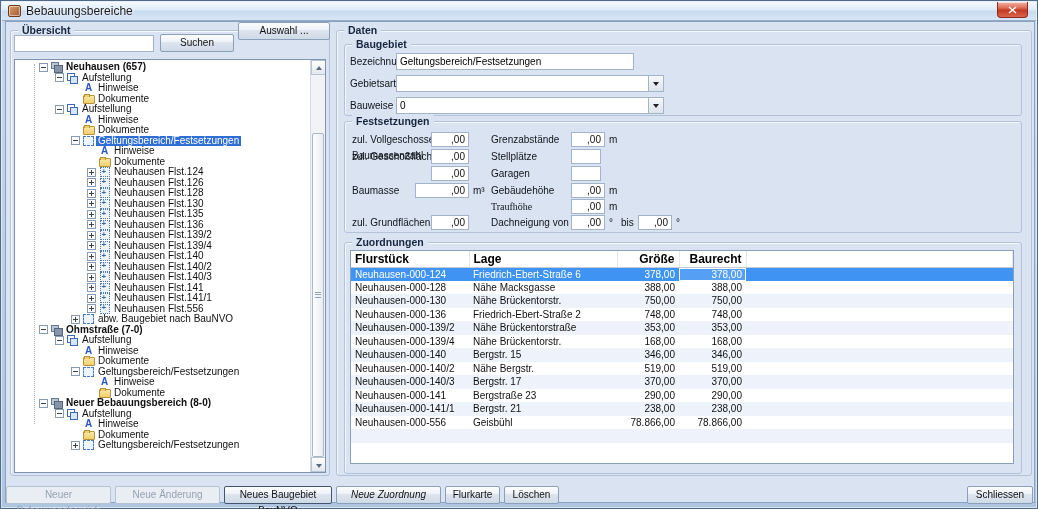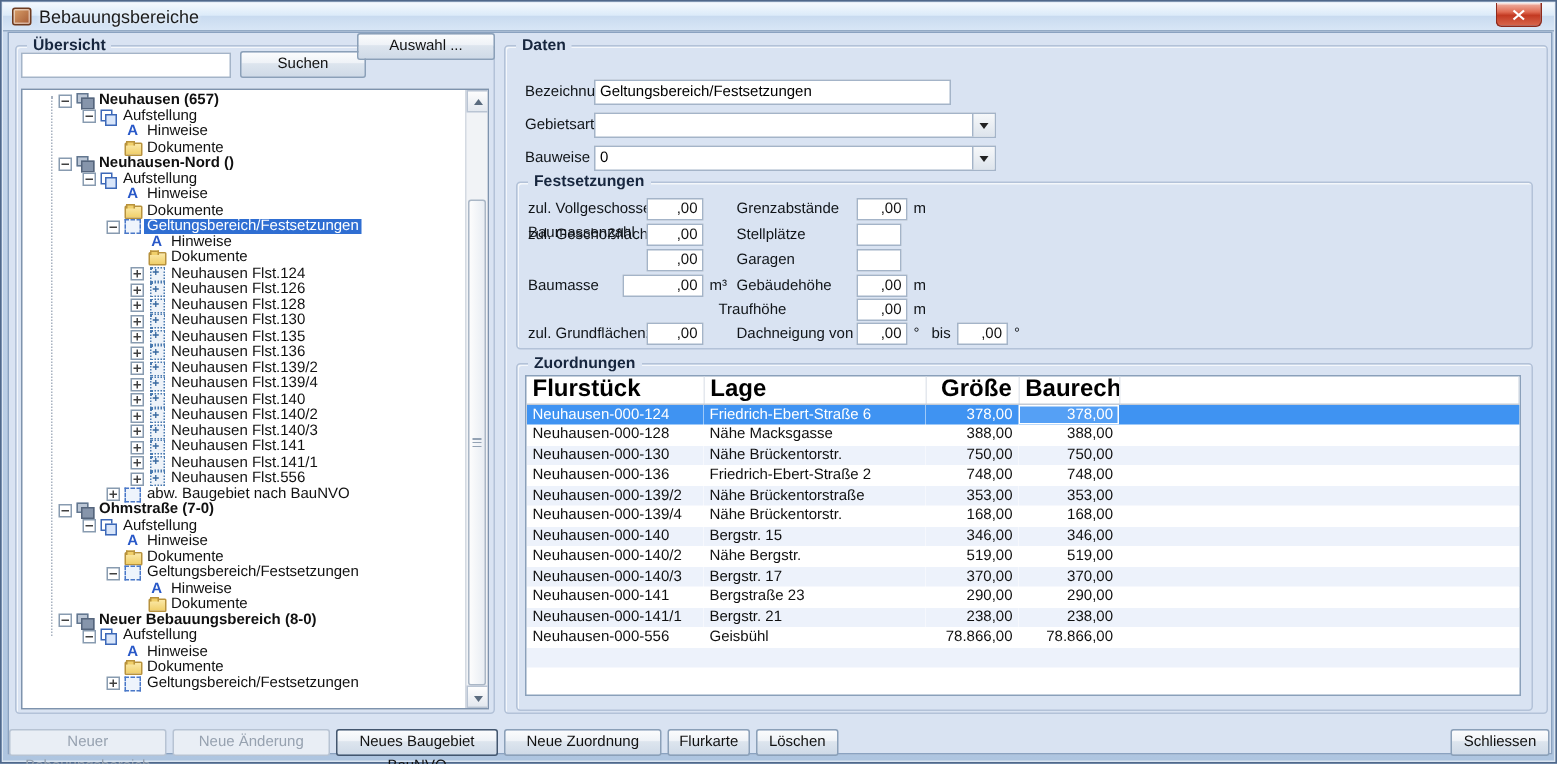--- a/index.html
+++ b/index.html
@@ -108,21 +108,21 @@
     border-left:3.5px solid transparent; border-right:3.5px solid transparent;
     border-top:4px solid #222; }
   .num { position:absolute; height:15px; border:1px solid #a4b4c8; background:#fff;
     font-size:10px; text-align:right; padding:1px 3px 0 0; color:#101010; }
   .unit { position:absolute; font-size:10px; color:#101418; }
 
   
   .tablebox { position:absolute; left:344px; top:228px; width:664px; height:214px;
     background:#fff; border:1px solid #8aa0ba; overflow:hidden; }
   table.ztab { border-collapse:collapse; width:100%; table-layout:fixed; }
-  .ztab th { height:16px; font-size:16px; font-weight:bold; text-align:left; color:#000;
+  .ztab th { height:16px; font-size:12px; font-weight:bold; text-align:left; color:#000;
     background:#fff; border-bottom:1px solid #c3cbd6; border-right:1px solid #e4e8ee;
     padding:0 4px; white-space:nowrap; overflow:hidden; }
   .ztab td { height:13.5px; font-size:10px; color:#101010; padding:0 4px;
     white-space:nowrap; overflow:hidden; }
   .ztab td.r, .ztab th.r { text-align:right; }
   .ztab tbody tr:nth-child(odd) { background:#edf2fb; }
   .ztab tbody tr:nth-child(even) { background:#fff; }
   .ztab tbody tr.sel { background:#3f93f2 !important; color:#fff; }
   .ztab tbody tr.sel td { color:#fff; }
   .ztab tbody tr.sel td.focuscell { box-shadow:inset 0 0 0 1px #ffffff; background:#55a0f5; }
@@ -143,21 +143,21 @@
       </svg>
     </span>
   </div>
 
   <div class="client">
 
     <div class="groupbox" style="left:4px; top:8px; width:320px; height:446px;">
       <span class="grouplabel">Übersicht</span>
     </div>
     <input class="search-input" type="text" value="" style="">
-    <button class="btn" style="left:154px; top:12px; width:84px;">Suchen</button>
+    <button class="btn" style="left:154px; top:12px; width:74px;">Suchen</button>
     <button class="btn" style="left:232px; top:0; width:92px;">Auswahl ...</button>
 
     <div class="treebox">
       <div class="rootline"></div>
       <div class="treerows" id="tree-body">
           <div class="trow bold">
             <span style="width: 24px; min-width: 24px;"></span>
             <span class="exp minus"></span>
             <span class="tico ic-town"></span>
             <span class="tlabel">Neuhausen (657)</span>
@@ -172,26 +172,20 @@
             <span style="width: 56px; min-width: 56px;"></span>
             <span class="noexp"></span>
             <span class="tico ic-a">A</span>
             <span class="tlabel">Hinweise</span>
           </div>
           <div class="trow">
             <span style="width: 56px; min-width: 56px;"></span>
             <span class="noexp"></span>
             <span class="tico ic-folder"></span>
             <span class="tlabel">Dokumente</span>
-          </div>
-          <div class="trow bold">
-            <span style="width: 24px; min-width: 24px;"></span>
-            <span class="exp minus"></span>
-            <span class="tico ic-town"></span>
-            <span class="tlabel">Neuhausen-Nord ()</span>
           </div>
           <div class="trow">
             <span style="width: 40px; min-width: 40px;"></span>
             <span class="exp minus"></span>
             <span class="tico ic-layers"></span>
             <span class="tlabel">Aufstellung</span>
           </div>
           <div class="trow">
             <span style="width: 56px; min-width: 56px;"></span>
             <span class="noexp"></span>
@@ -389,20 +383,23 @@
         <div class="sbtn up"></div>
         <div class="sthumb"></div>
         <div class="sbtn down"></div>
       </div>
     </div>
 
     <div class="groupbox" style="left:330px; top:8px; width:696px; height:446px;">
       <span class="grouplabel" style="background:#d9e3f2;">Daten</span>
     </div>
 
+    <div class="groupbox" style="left:338px; top:22px; width:678px; height:72px;">
+      <span class="grouplabel">Baugebiet</span>
+    </div>
     <span class="flabel" style="left:344px; top:34px;">Bezeichnung</span>
     <input class="tinput" style="left: 390px; top: 31px; width: 238px;" value="Geltungsbereich/Festsetzungen">
     <span class="flabel" style="left:344px; top:56px;">Gebietsart</span>
     <div class="combo" style="left:390px; top:53px; width:268px;">
       <span class="cval"></span>
       <span class="cbtn"></span>
     </div>
     <span class="flabel" style="left:344px; top:78px;">Bauweise</span>
     <div class="combo" style="left:390px; top:75px; width:268px;">
       <span class="cval">0</span>
@@ -426,21 +423,21 @@
           <span class="flabel" style="left: 146px; top: 12px;">Grenzabstände</span>
           <span class="num" style="left: 226px; top: 10px; width: 34px;">,00</span>
           <span class="unit" style="left: 264px; top: 12px;">m</span>
           <span class="flabel" style="left: 146px; top: 29px;">Stellplätze</span>
           <span class="num" style="left: 226px; top: 27px; width: 30px;"></span>
           <span class="flabel" style="left: 146px; top: 46px;">Garagen</span>
           <span class="num" style="left: 226px; top: 44px; width: 30px;"></span>
           <span class="flabel" style="left: 146px; top: 63px;">Gebäudehöhe</span>
           <span class="num" style="left: 226px; top: 61px; width: 34px;">,00</span>
           <span class="unit" style="left: 264px; top: 63px;">m</span>
-          <span class="flabel" style="left: 134px; top: 79px;">Traufhöhe</span>
+          <span class="flabel" style="left: 146px; top: 79px; font-family: Liberation Serif, serif;">Traufhöhe</span>
           <span class="num" style="left: 226px; top: 77px; width: 34px;">,00</span>
           <span class="unit" style="left: 264px; top: 79px;">m</span>
           <span class="flabel" style="left: 146px; top: 95px;">Dachneigung von</span>
           <span class="num" style="left: 226px; top: 93px; width: 34px;">,00</span>
           <span class="unit" style="left: 264px; top: 95px;">°</span>
           <span class="flabel" style="left: 276px; top: 95px;">bis</span>
           <span class="num" style="left: 293px; top: 93px; width: 34px;">,00</span>
           <span class="unit" style="left: 331px; top: 95px;">°</span>
         </div>
     </div>
@@ -555,19 +552,19 @@
               <td colspan="5">&nbsp;</td>
             </tr>
           </tbody>
       </table>
     </div>
 
     <div id="footer-buttons">
         <button class="btn footer-btn disabled" style="left: 0px; width: 105px;">Neuer Bebauungsbereich</button>
         <button class="btn footer-btn disabled" style="left: 109px; width: 105px;">Neue Änderung</button>
         <button class="btn footer-btn strong" style="left: 218px; width: 108px;">Neues Baugebiet BauNVO</button>
-        <button class="btn footer-btn" style="left: 330px; width: 105px;">Neue Zuordnung</button>
+        <button class="btn footer-btn" style="left: 330px; width: 105px; font-style: italic;">Neue Zuordnung</button>
         <button class="btn footer-btn" style="left: 439px; width: 55px;">Flurkarte</button>
         <button class="btn footer-btn" style="left: 498px; width: 55px;">Löschen</button>
       </div>
     <button class="btn footer-btn" style="left:961px; width:66px;">Schliessen</button>
   </div>
 </div>
 
 </body></html>

